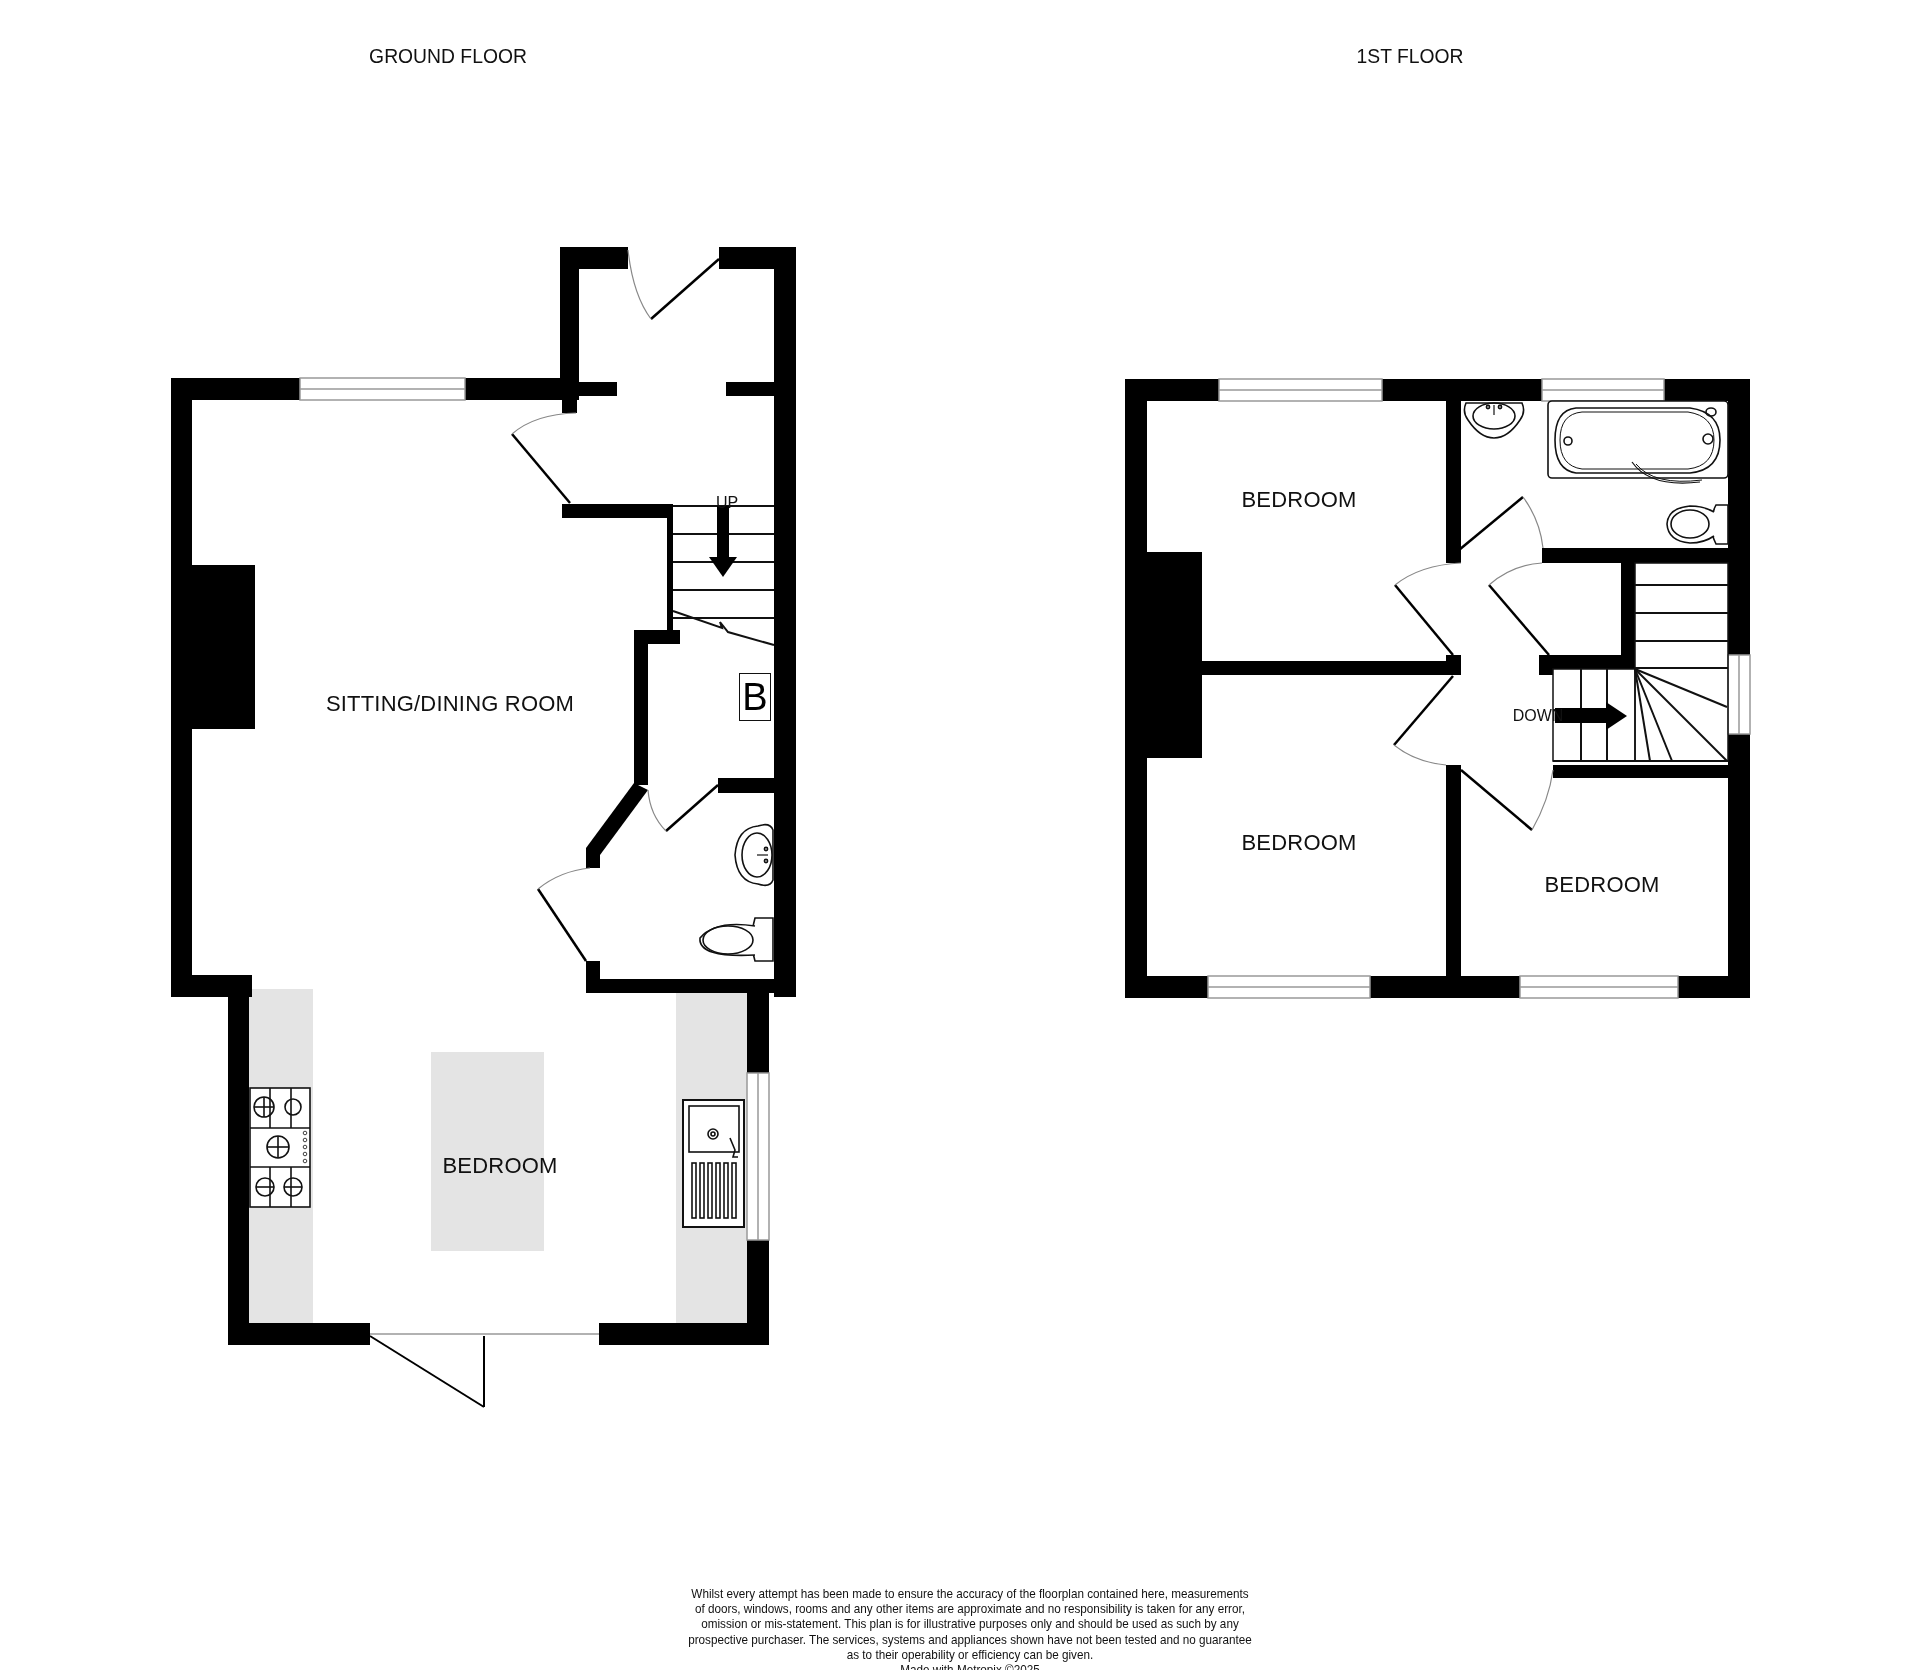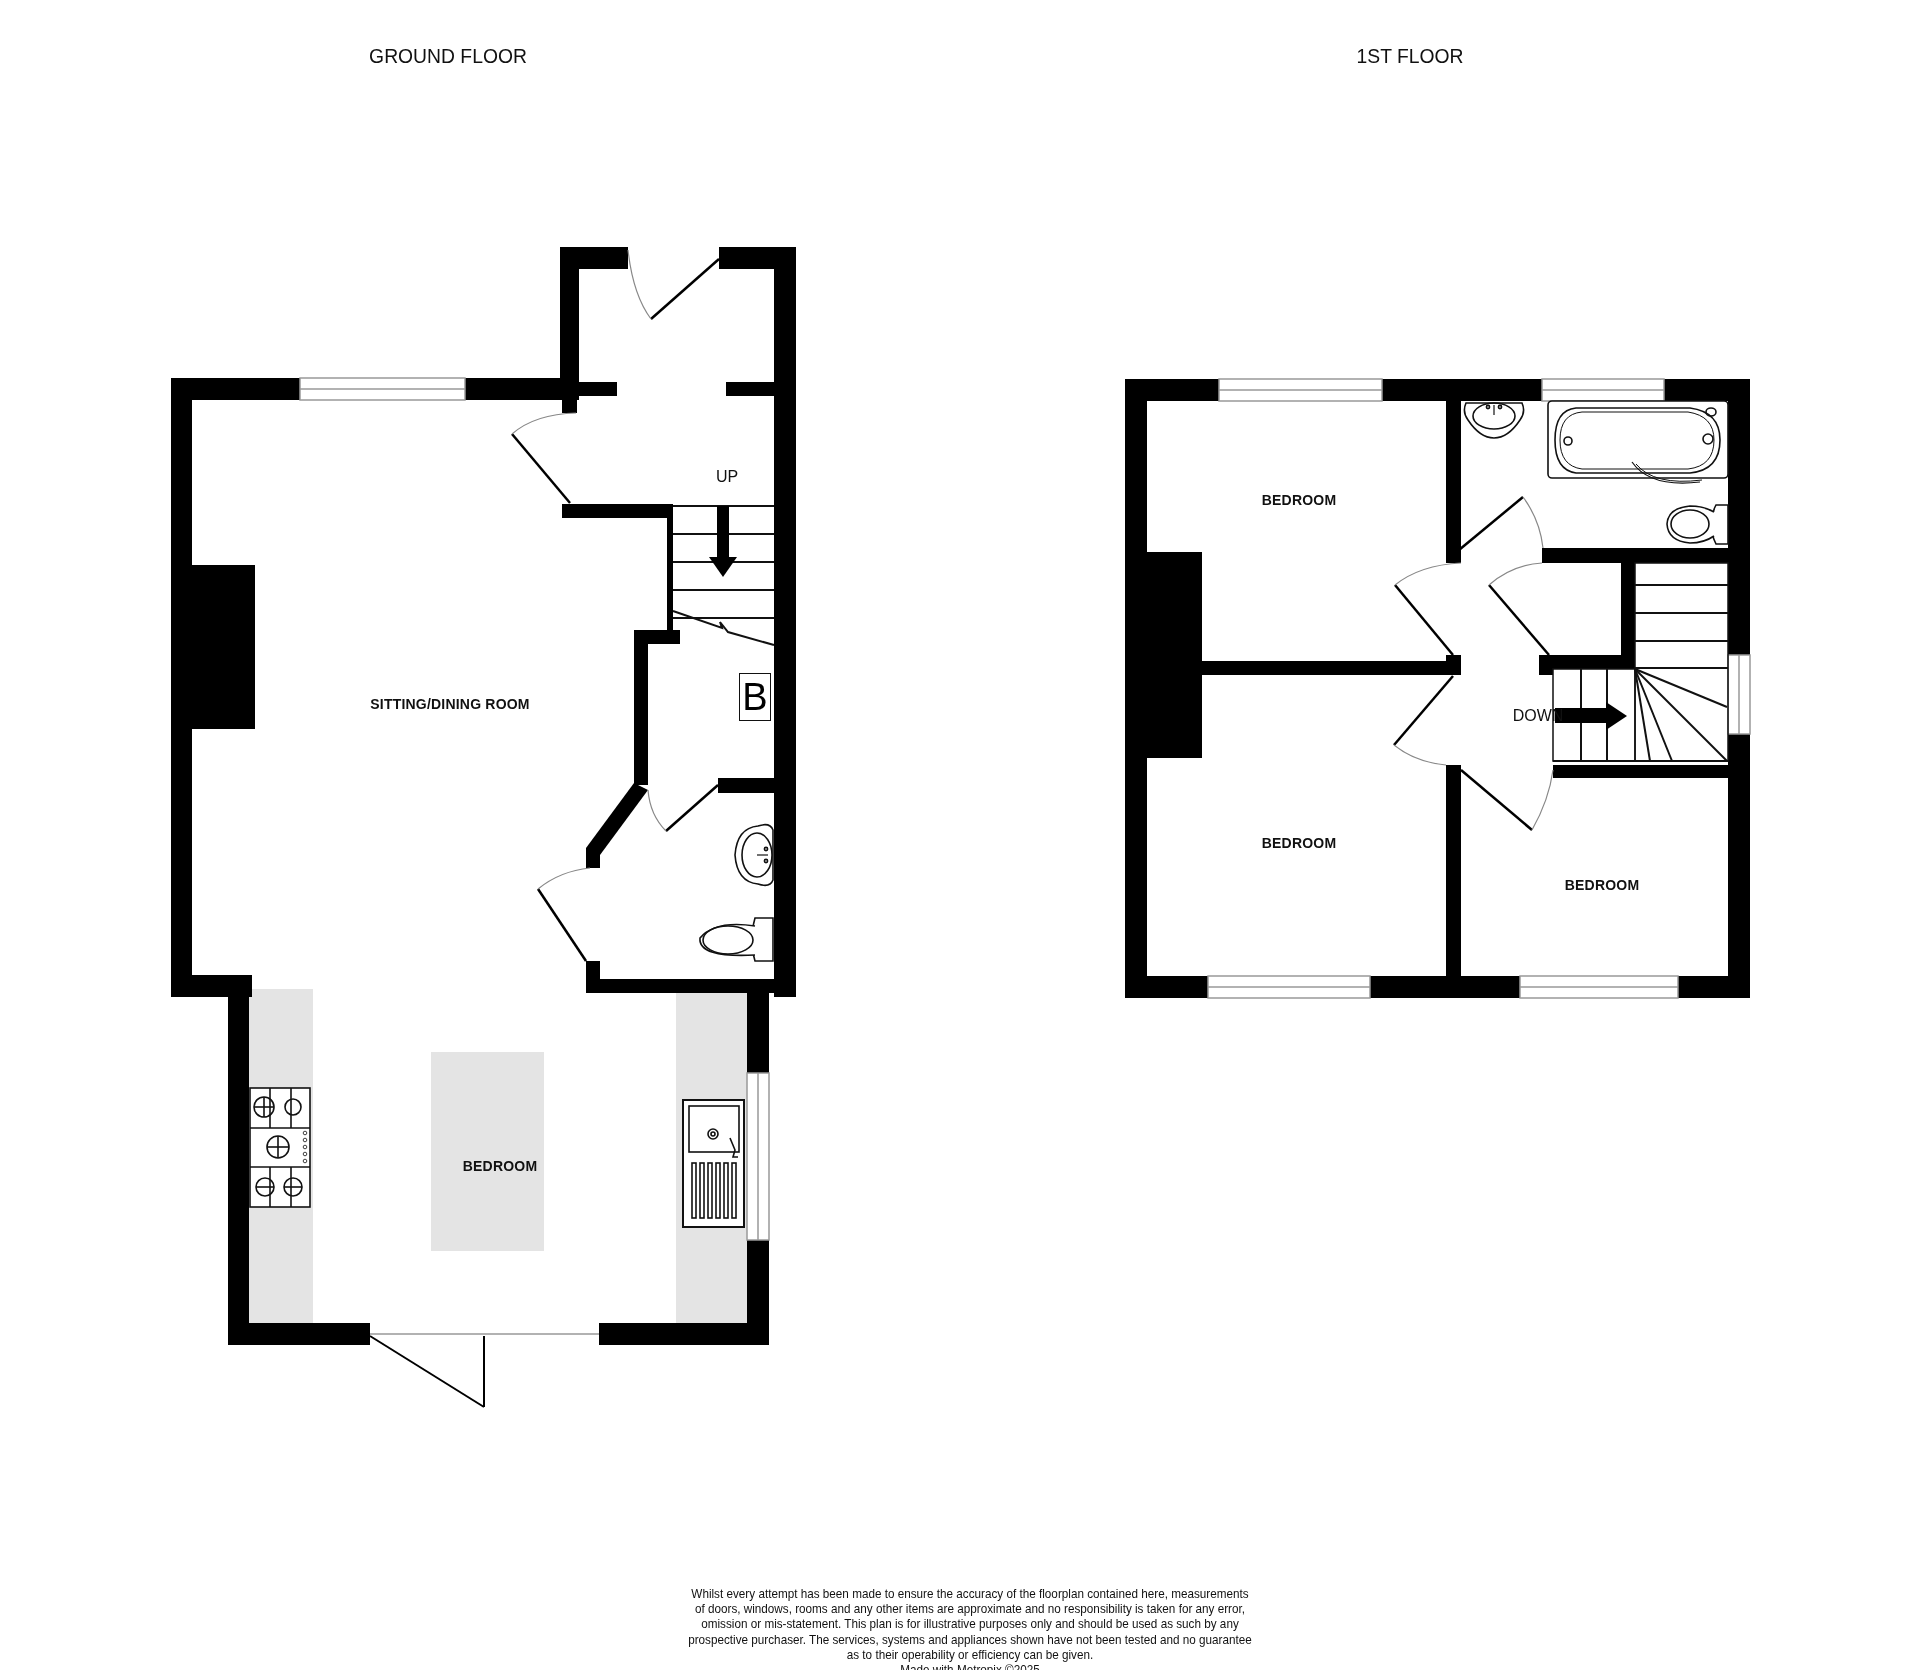--- a/index.html
+++ b/index.html
@@ -1,19 +1,19 @@
 <!DOCTYPE html>
 <html><head>
 <meta charset="utf-8">
 <style>
   html, body { margin: 0; padding: 0; background: #ffffff; }
   body { width: 1920px; height: 1670px; position: relative; overflow: hidden; font-family: "Liberation Sans", sans-serif; }
   #plan { position: absolute; left: 0; top: 0; }
   .floor-title { position: absolute; top: 44px; font-family: "Liberation Sans", sans-serif; font-size: 21px; color: #111; transform: translateX(-50%) scaleX(0.92); white-space: nowrap; }
-  .room-label { position: absolute; font-family: "Liberation Sans", sans-serif; font-weight: bold; font-size: 14px; color: #111; transform: translate(-50%, -50%); white-space: nowrap; letter-spacing: 0.2px; }
+  .room-label { position: absolute; font-family: "Liberation Sans", sans-serif; font-weight: normal; font-size: 22px; color: #111; transform: translate(-50%, -50%); white-space: nowrap; letter-spacing: 0.2px; }
   .small-label { position: absolute; font-family: "Liberation Sans", sans-serif; font-size: 16px; color: #111; transform: translate(-50%, -50%); white-space: nowrap; }
   .boiler-label { position: absolute; left: 739px; top: 673px; width: 32px; height: 48px; border: 1.5px solid #111; box-sizing: border-box; display: flex; align-items: center; justify-content: center; font-family: "Liberation Sans", sans-serif; font-size: 38px; color: #000; line-height: 1; background: #fff; }
   .disclaimer { position: absolute; left: 620px; top: 1587px; width: 700px; text-align: center; font-family: "Liberation Sans", sans-serif; font-size: 12.6px; line-height: 15.2px; color: #111; transform: scaleX(0.93); transform-origin: center top; }
   .disclaimer div { white-space: nowrap; }
 </style>
 </head>
 <body>
 
 <svg id="plan" width="1920" height="1670" viewBox="0 0 1920 1670" xmlns="http://www.w3.org/2000/svg">
 
@@ -271,21 +271,21 @@
       <ellipse cx="1690" cy="524" rx="19" ry="14" fill="none"></ellipse>
     </g>
   </g>
 </svg>
 
 <div class="floor-title" style="left:448px;">GROUND FLOOR</div>
 <div class="floor-title" style="left:1410px;">1ST FLOOR</div>
 
 <div class="room-label" style="left:450px; top:704px;">SITTING/DINING ROOM</div>
 <div class="room-label" style="left:500px; top:1166px;">BEDROOM</div>
-<div class="small-label" style="left:727px; top:477px;">UP</div>
+<div class="small-label" style="left:727px; top:503px;">UP</div>
 <div class="boiler-label">B</div>
 
 <div class="room-label" style="left:1299px; top:500px;">BEDROOM</div>
 <div class="room-label" style="left:1299px; top:843px;">BEDROOM</div>
 <div class="room-label" style="left:1602px; top:885px;">BEDROOM</div>
 <div class="small-label" style="left:1538px; top:716px;">DOWN</div>
 
 <div class="disclaimer">
   <div>Whilst every attempt has been made to ensure the accuracy of the floorplan contained here, measurements</div>
   <div>of doors, windows, rooms and any other items are approximate and no responsibility is taken for any error,</div>

